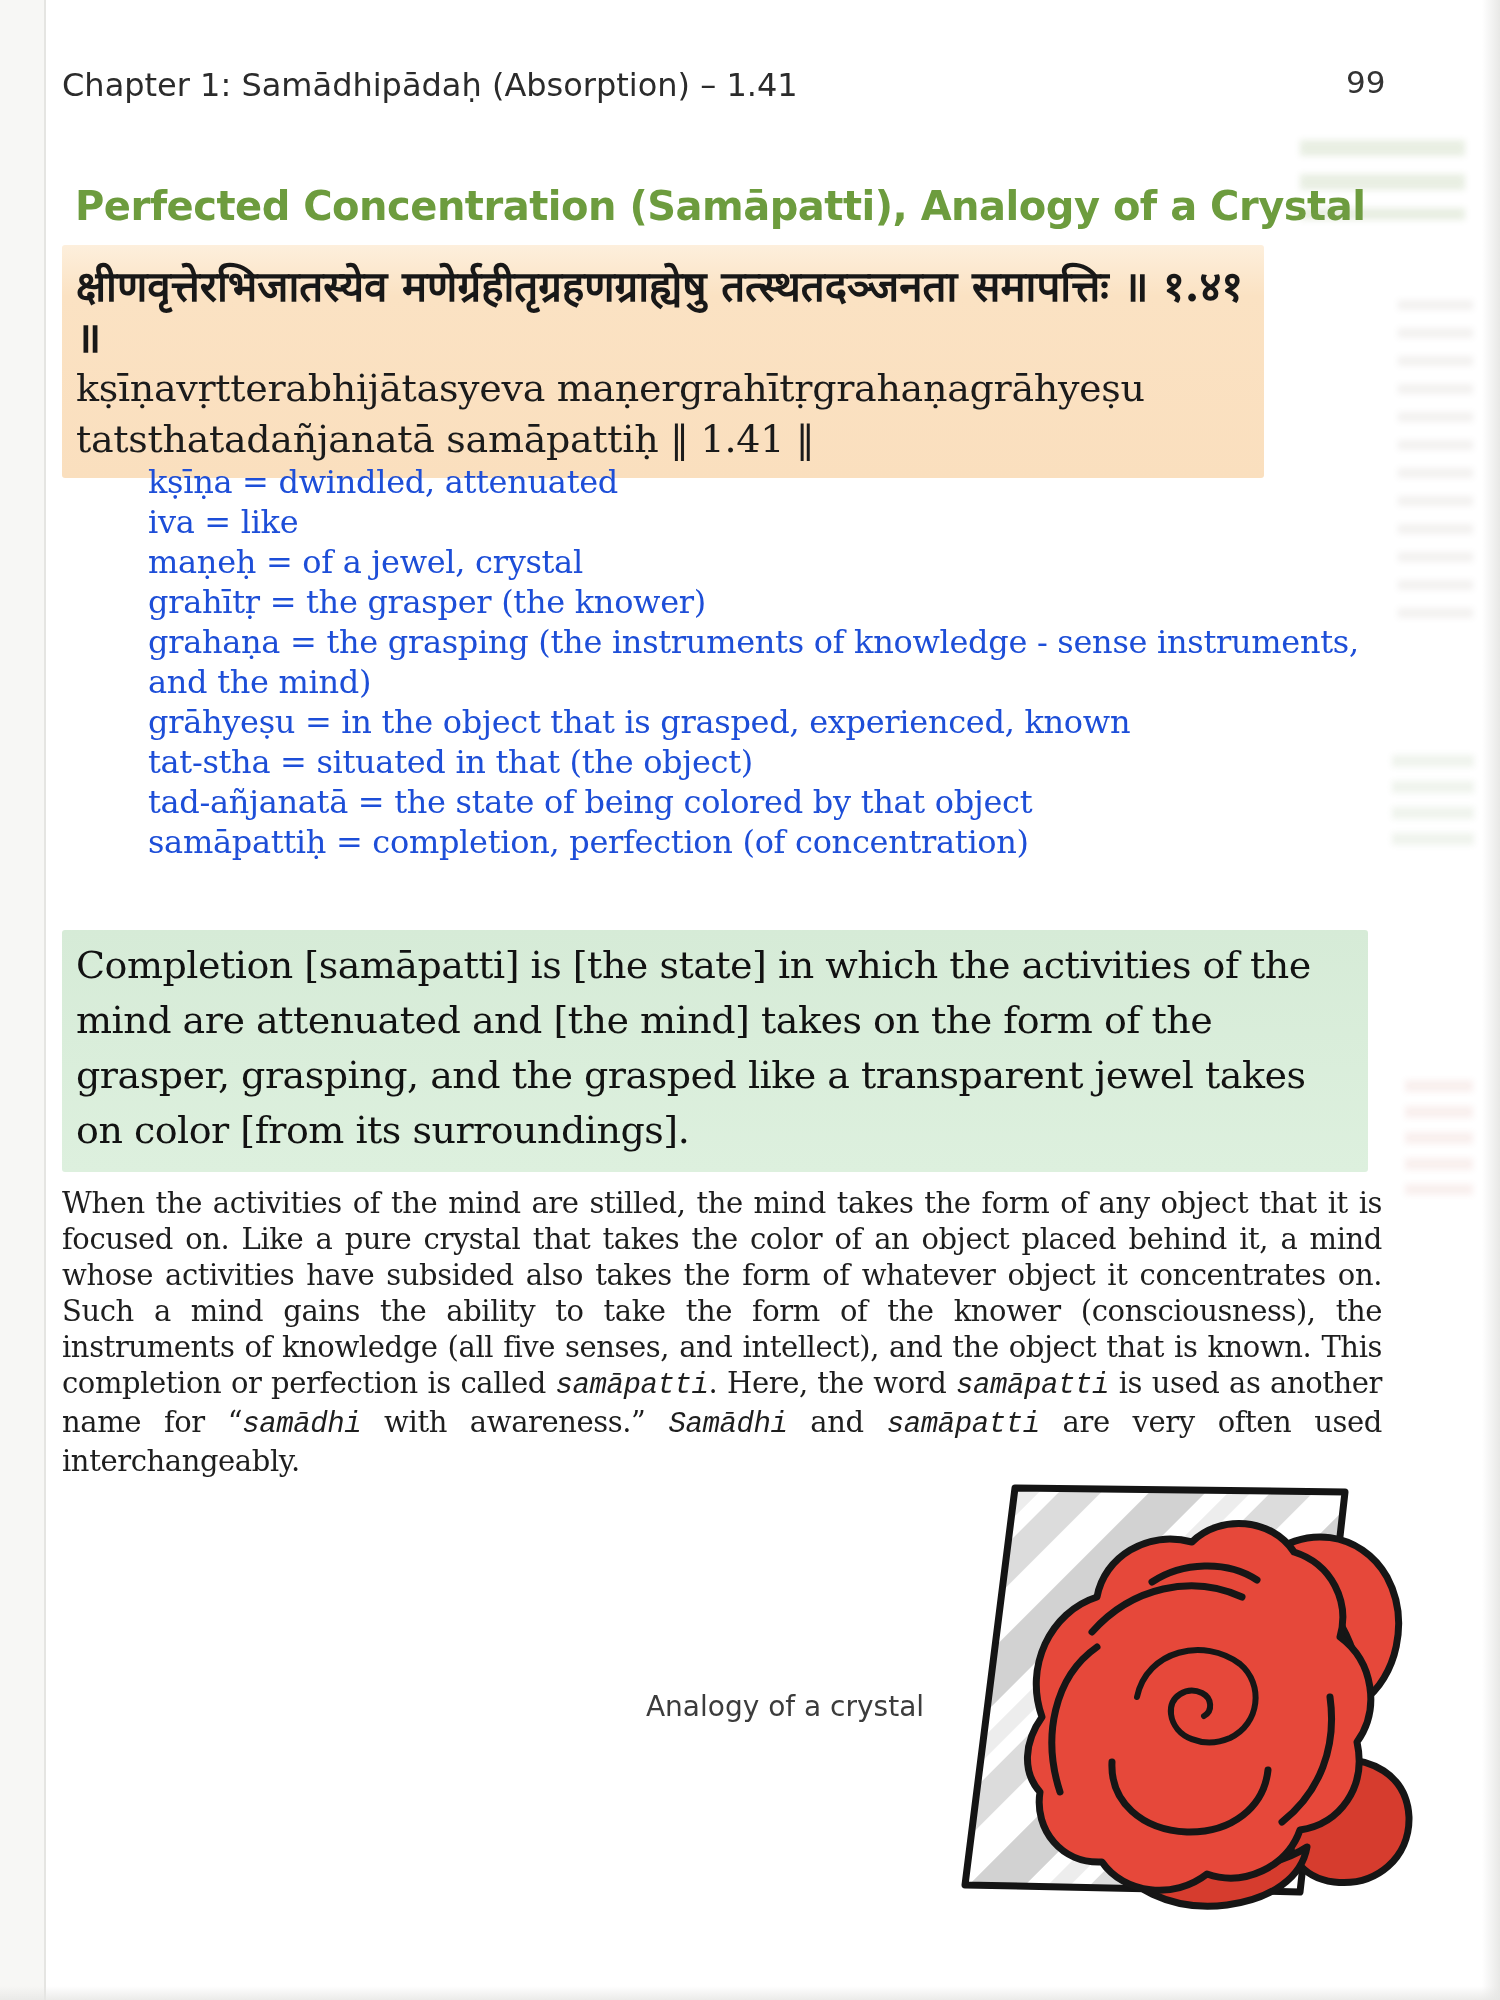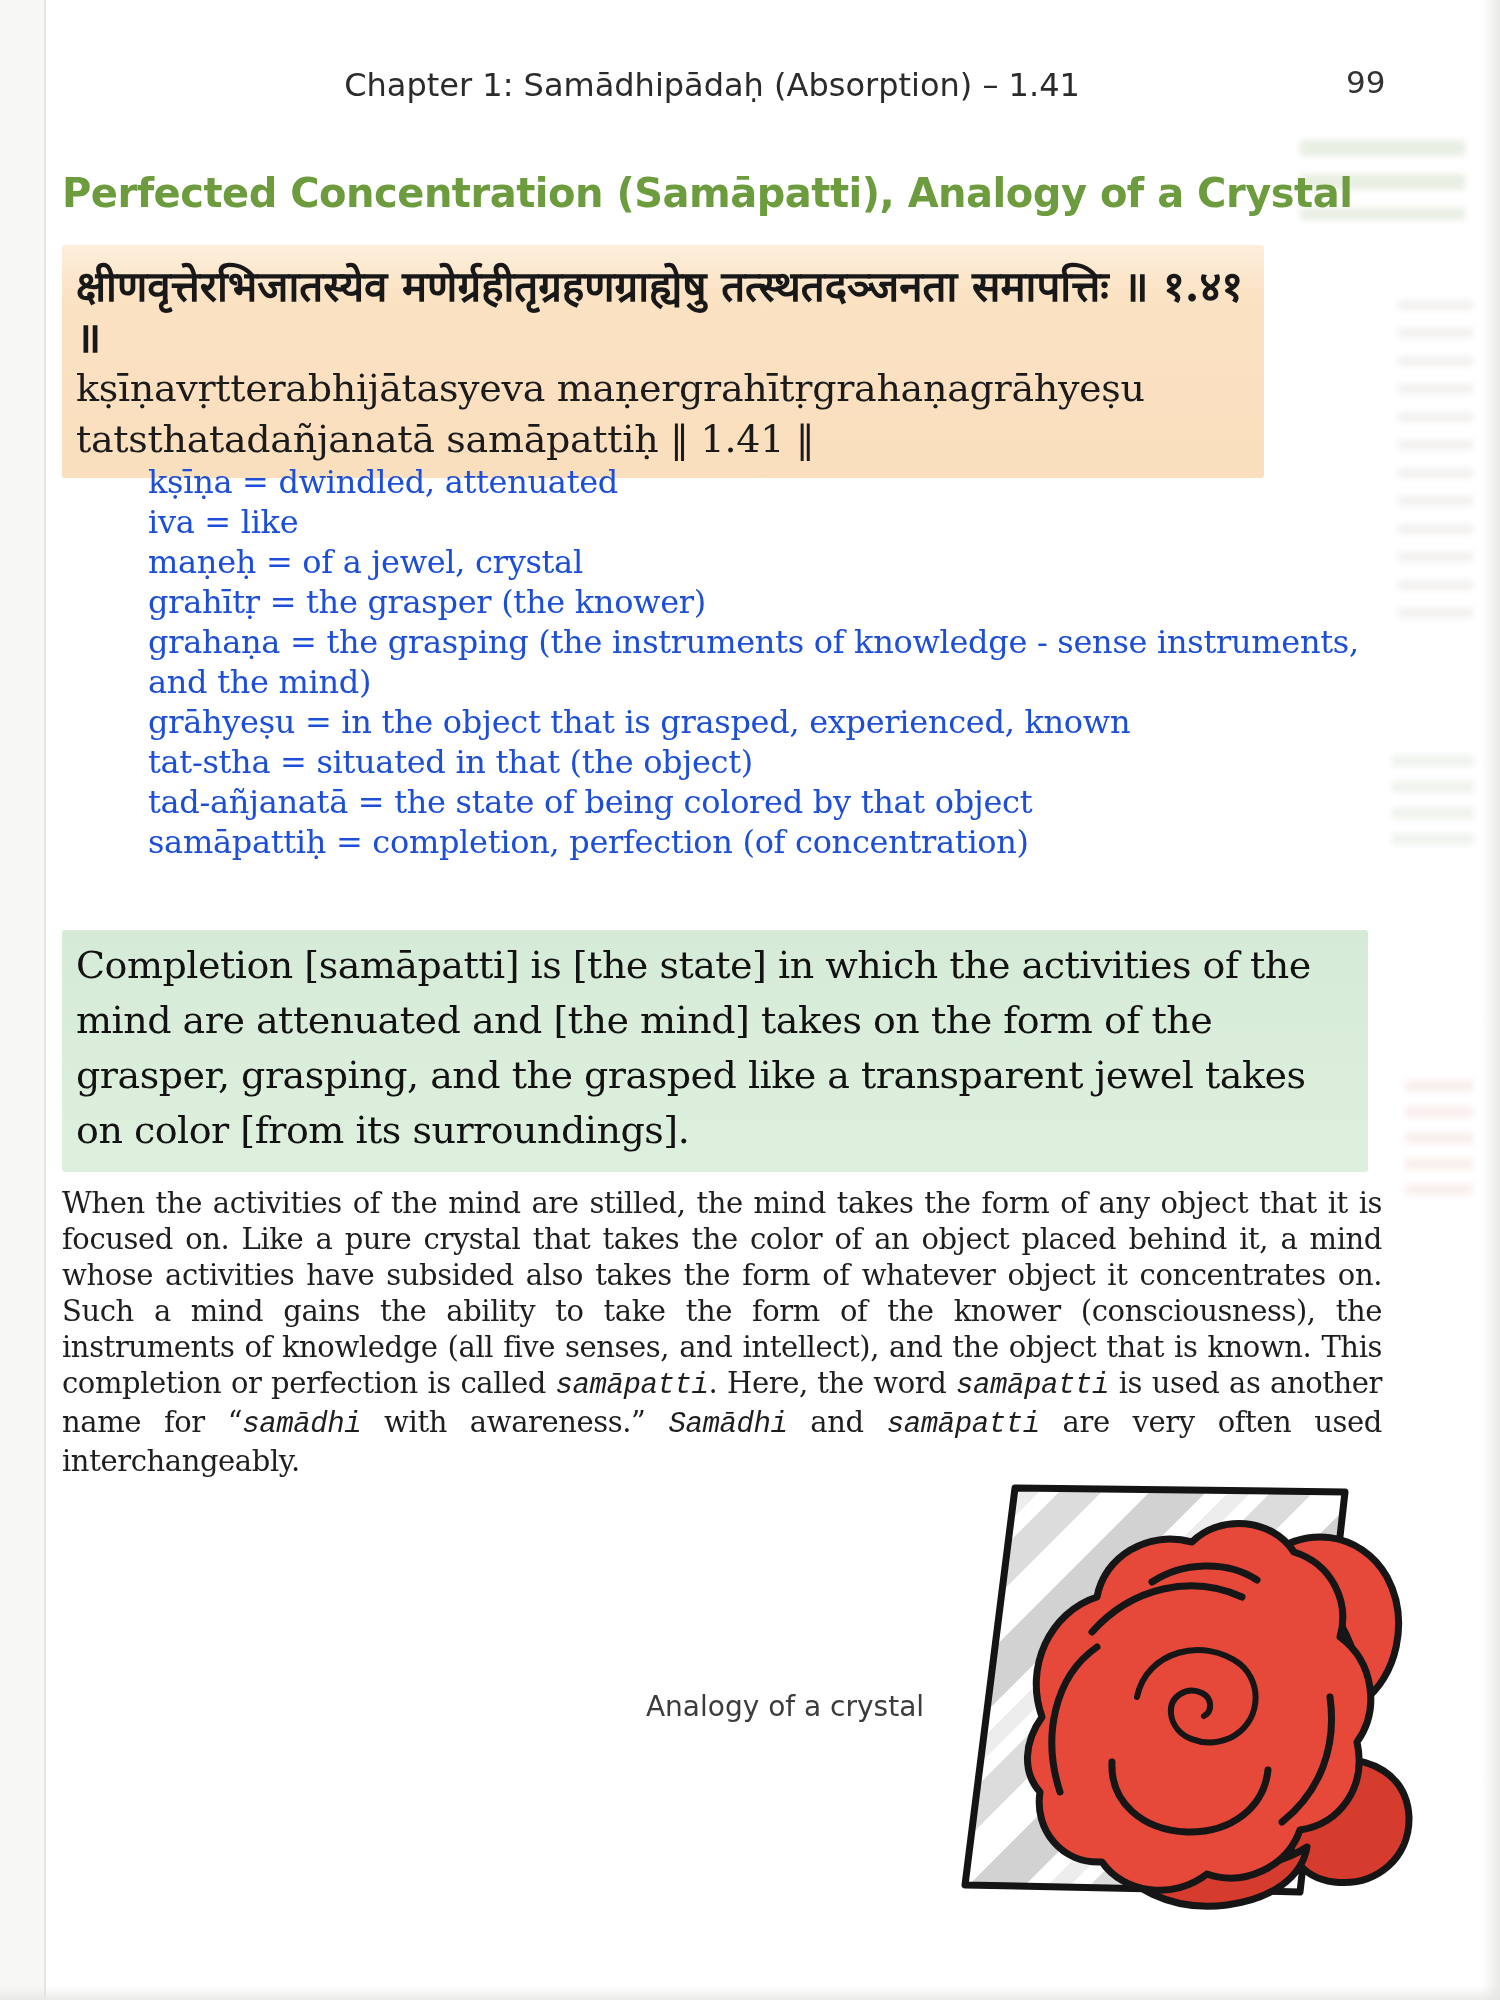--- a/index.html
+++ b/index.html
@@ -9,21 +9,21 @@
     font-family:"DejaVu Serif","Liberation Serif",serif;
   }
   
   .scan-left{position:absolute;left:0;top:0;width:44px;height:2000px;
     background:#f7f7f5;border-right:2px solid #e5e5e2;}
   .scan-right{position:absolute;right:0;top:0;width:18px;height:2000px;
     background:linear-gradient(270deg,#e4e4e2,rgba(255,255,255,0));opacity:.85;}
   .scan-bottom{position:absolute;left:0;bottom:0;height:14px;width:1500px;
     background:linear-gradient(0deg,#e6e6e4,rgba(255,255,255,0));opacity:.8;}
 
-  .chapter-header{position:absolute;top:66px;left:62px;width:1300px;text-align:center;
+  .chapter-header{position:absolute;top:66px;left:62px;width:1300px;text-align:left;
     font-family:"DejaVu Sans","Liberation Sans",sans-serif;font-size:32px;color:#2b2b2b;}
   .page-number{position:absolute;top:64px;left:1346px;
     font-family:"DejaVu Sans","Liberation Sans",sans-serif;font-size:31px;color:#333;text-align:right;}
 
   .section-title{position:absolute;top:170px;left:62px;width:1340px;
     font-family:"DejaVu Sans","Liberation Sans",sans-serif;font-weight:bold;
     font-size:40px;letter-spacing:-0.5px;color:#6d9c3e;}
 
   .sutra-box{position:absolute;top:245px;left:62px;width:1202px;min-height:198px;
     box-sizing:border-box;padding:16px 16px 14px 14px;border-radius:3px;
@@ -61,21 +61,21 @@
     background:repeating-linear-gradient(180deg,rgba(185,75,60,.6) 0 12px,rgba(0,0,0,0) 12px 26px);}
 </style>
 </head>
 <body>
 
 <div class="scan-left"></div>
 
 <div class="chapter-header">Chapter 1: Samādhipādaḥ (Absorption) – 1.41</div>
 <div class="page-number">99</div>
 
-<h1 class="section-title" style="margin:0;">Perfected Concentration (Samāpatti), Analogy of a Crystal</h1>
+<h1 class="section-title" style="margin:13px;">Perfected Concentration (Samāpatti), Analogy of a Crystal</h1>
 
 <div class="sutra-box">
   <div class="sutra-devanagari">क्षीणवृत्तेरभिजातस्येव मणेर्ग्रहीतृग्रहणग्राह्येषु तत्स्थतदञ्जनता समापत्तिः ॥ १.४१ ॥</div>
   <div class="sutra-translit">kṣīṇavṛtterabhijātasyeva maṇergrahītṛgrahaṇagrāhyeṣu</div>
   <div class="sutra-translit">tatsthatadañjanatā samāpattiḥ ‖ 1.41 ‖</div>
 </div>
 
 <div class="gloss">
     <div class="gloss-line">kṣīṇa = dwindled, attenuated</div>
     <div class="gloss-line">iva = like</div>

